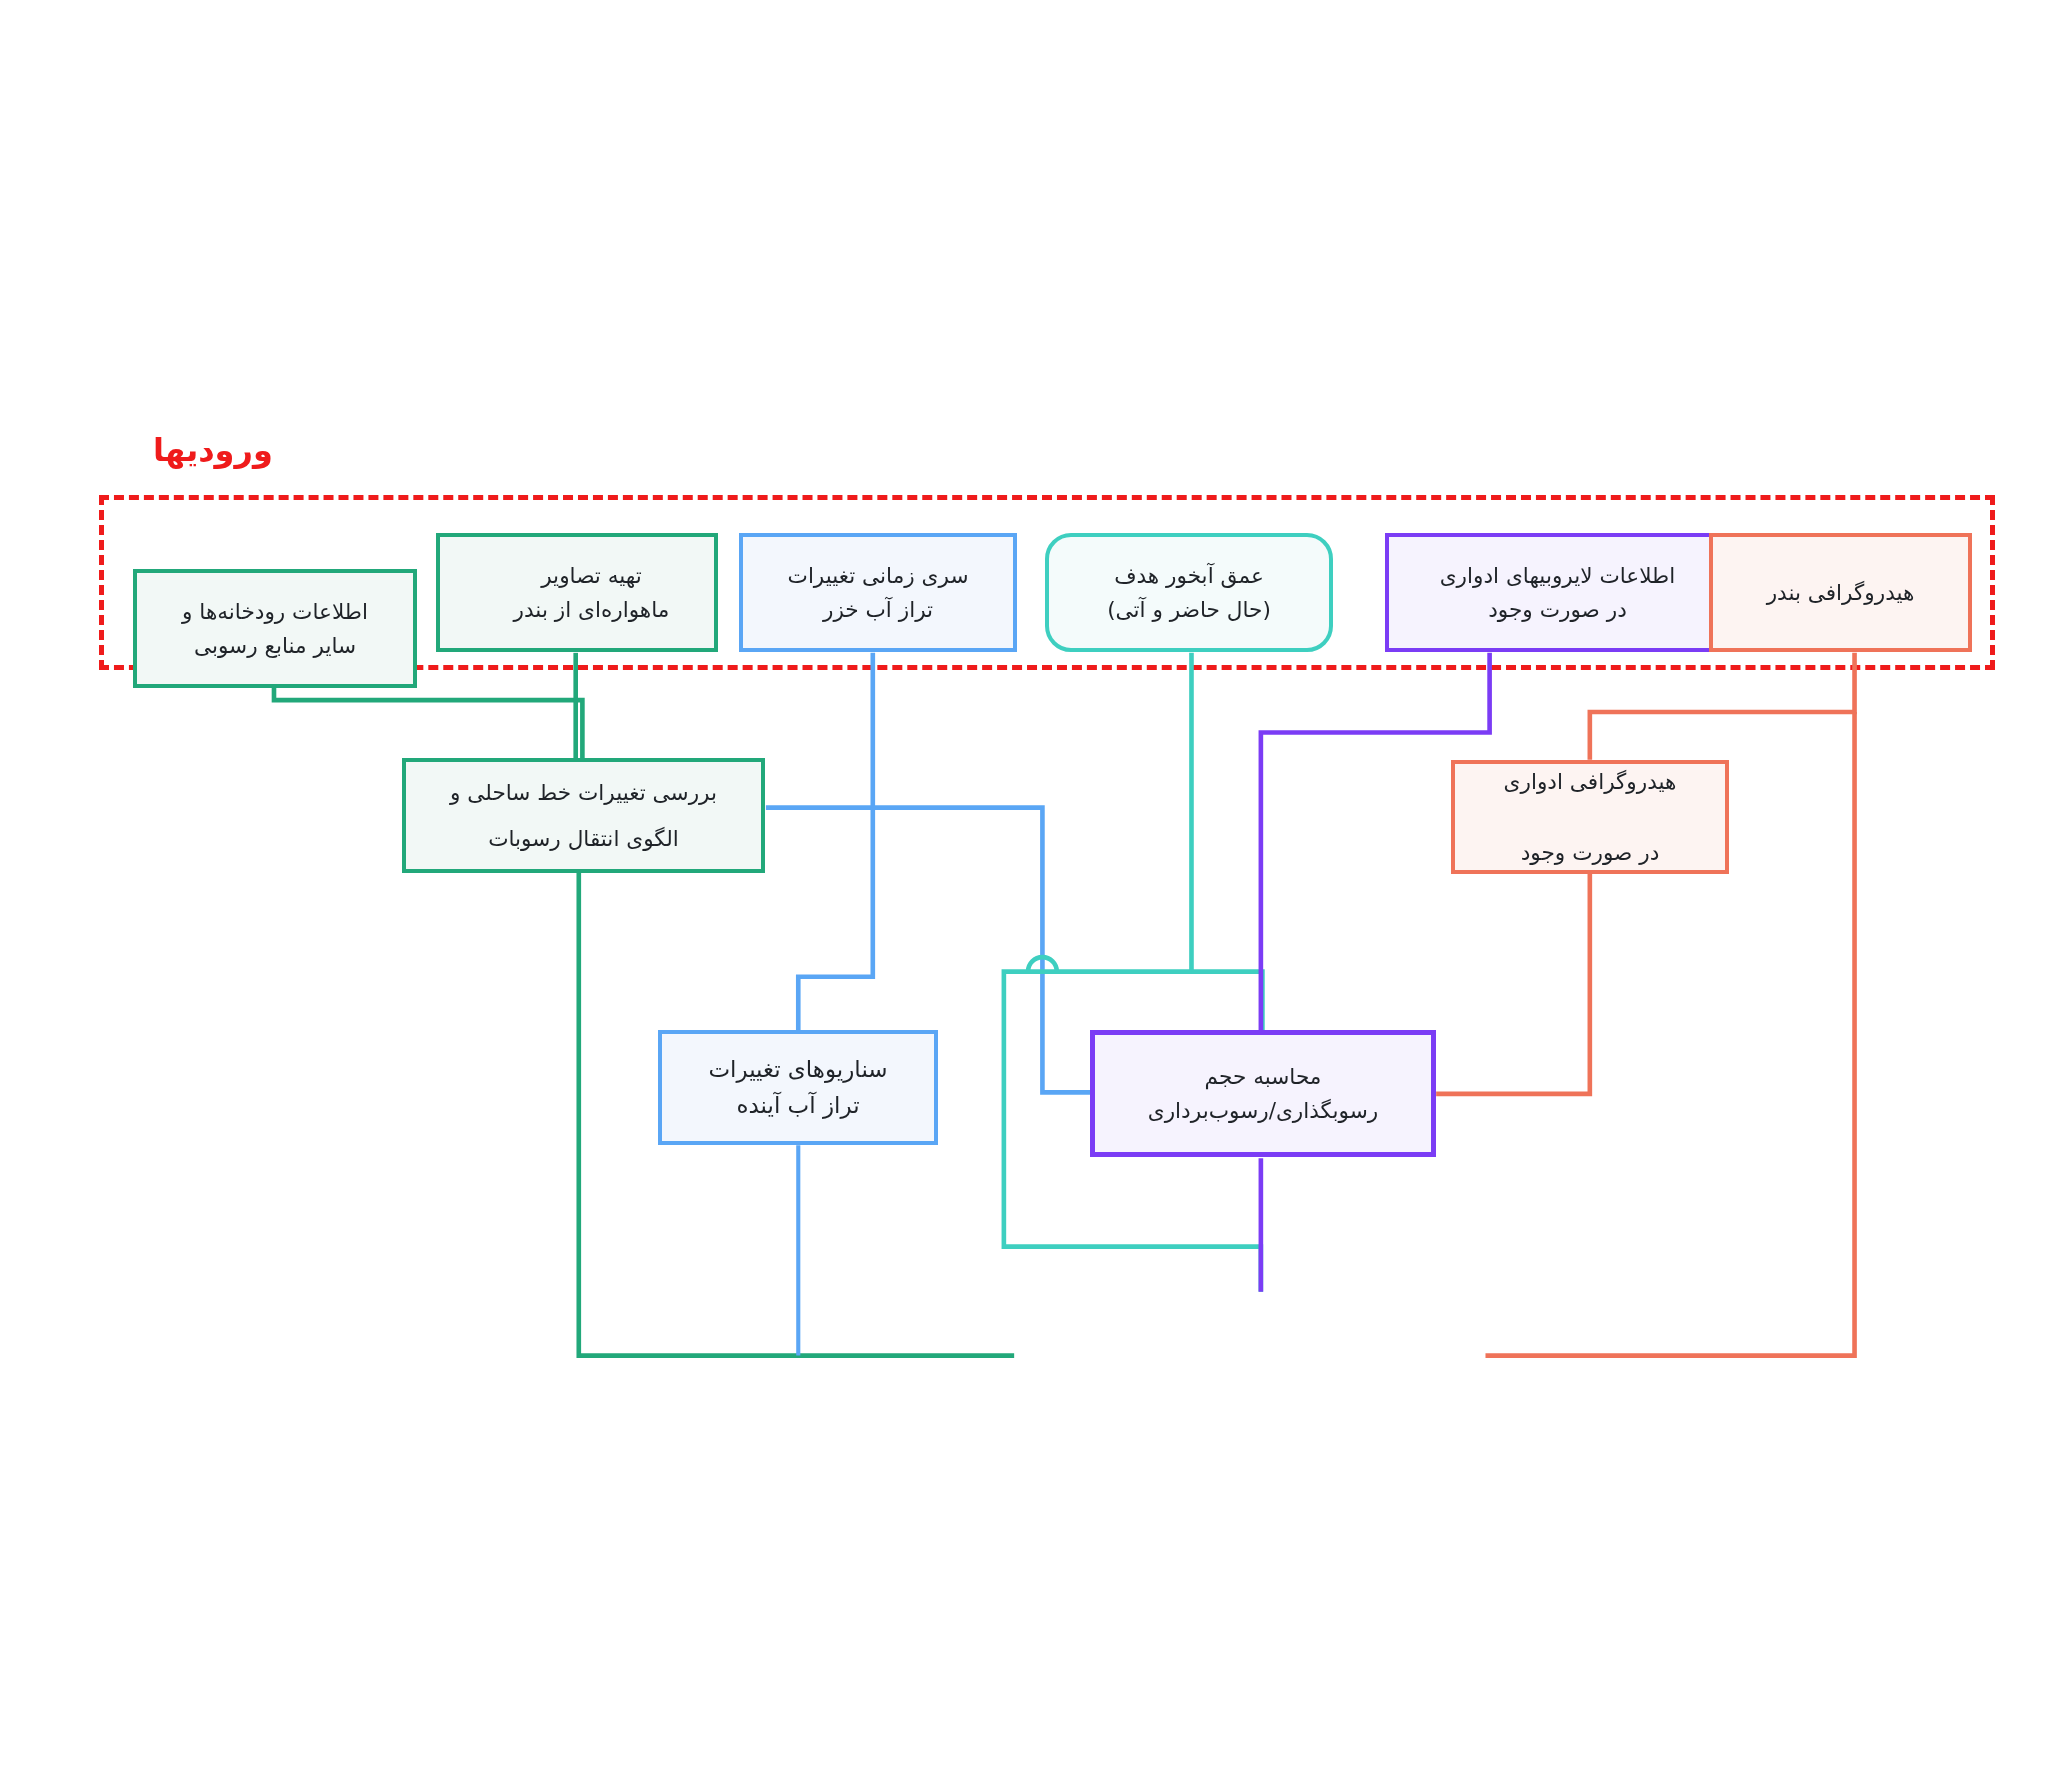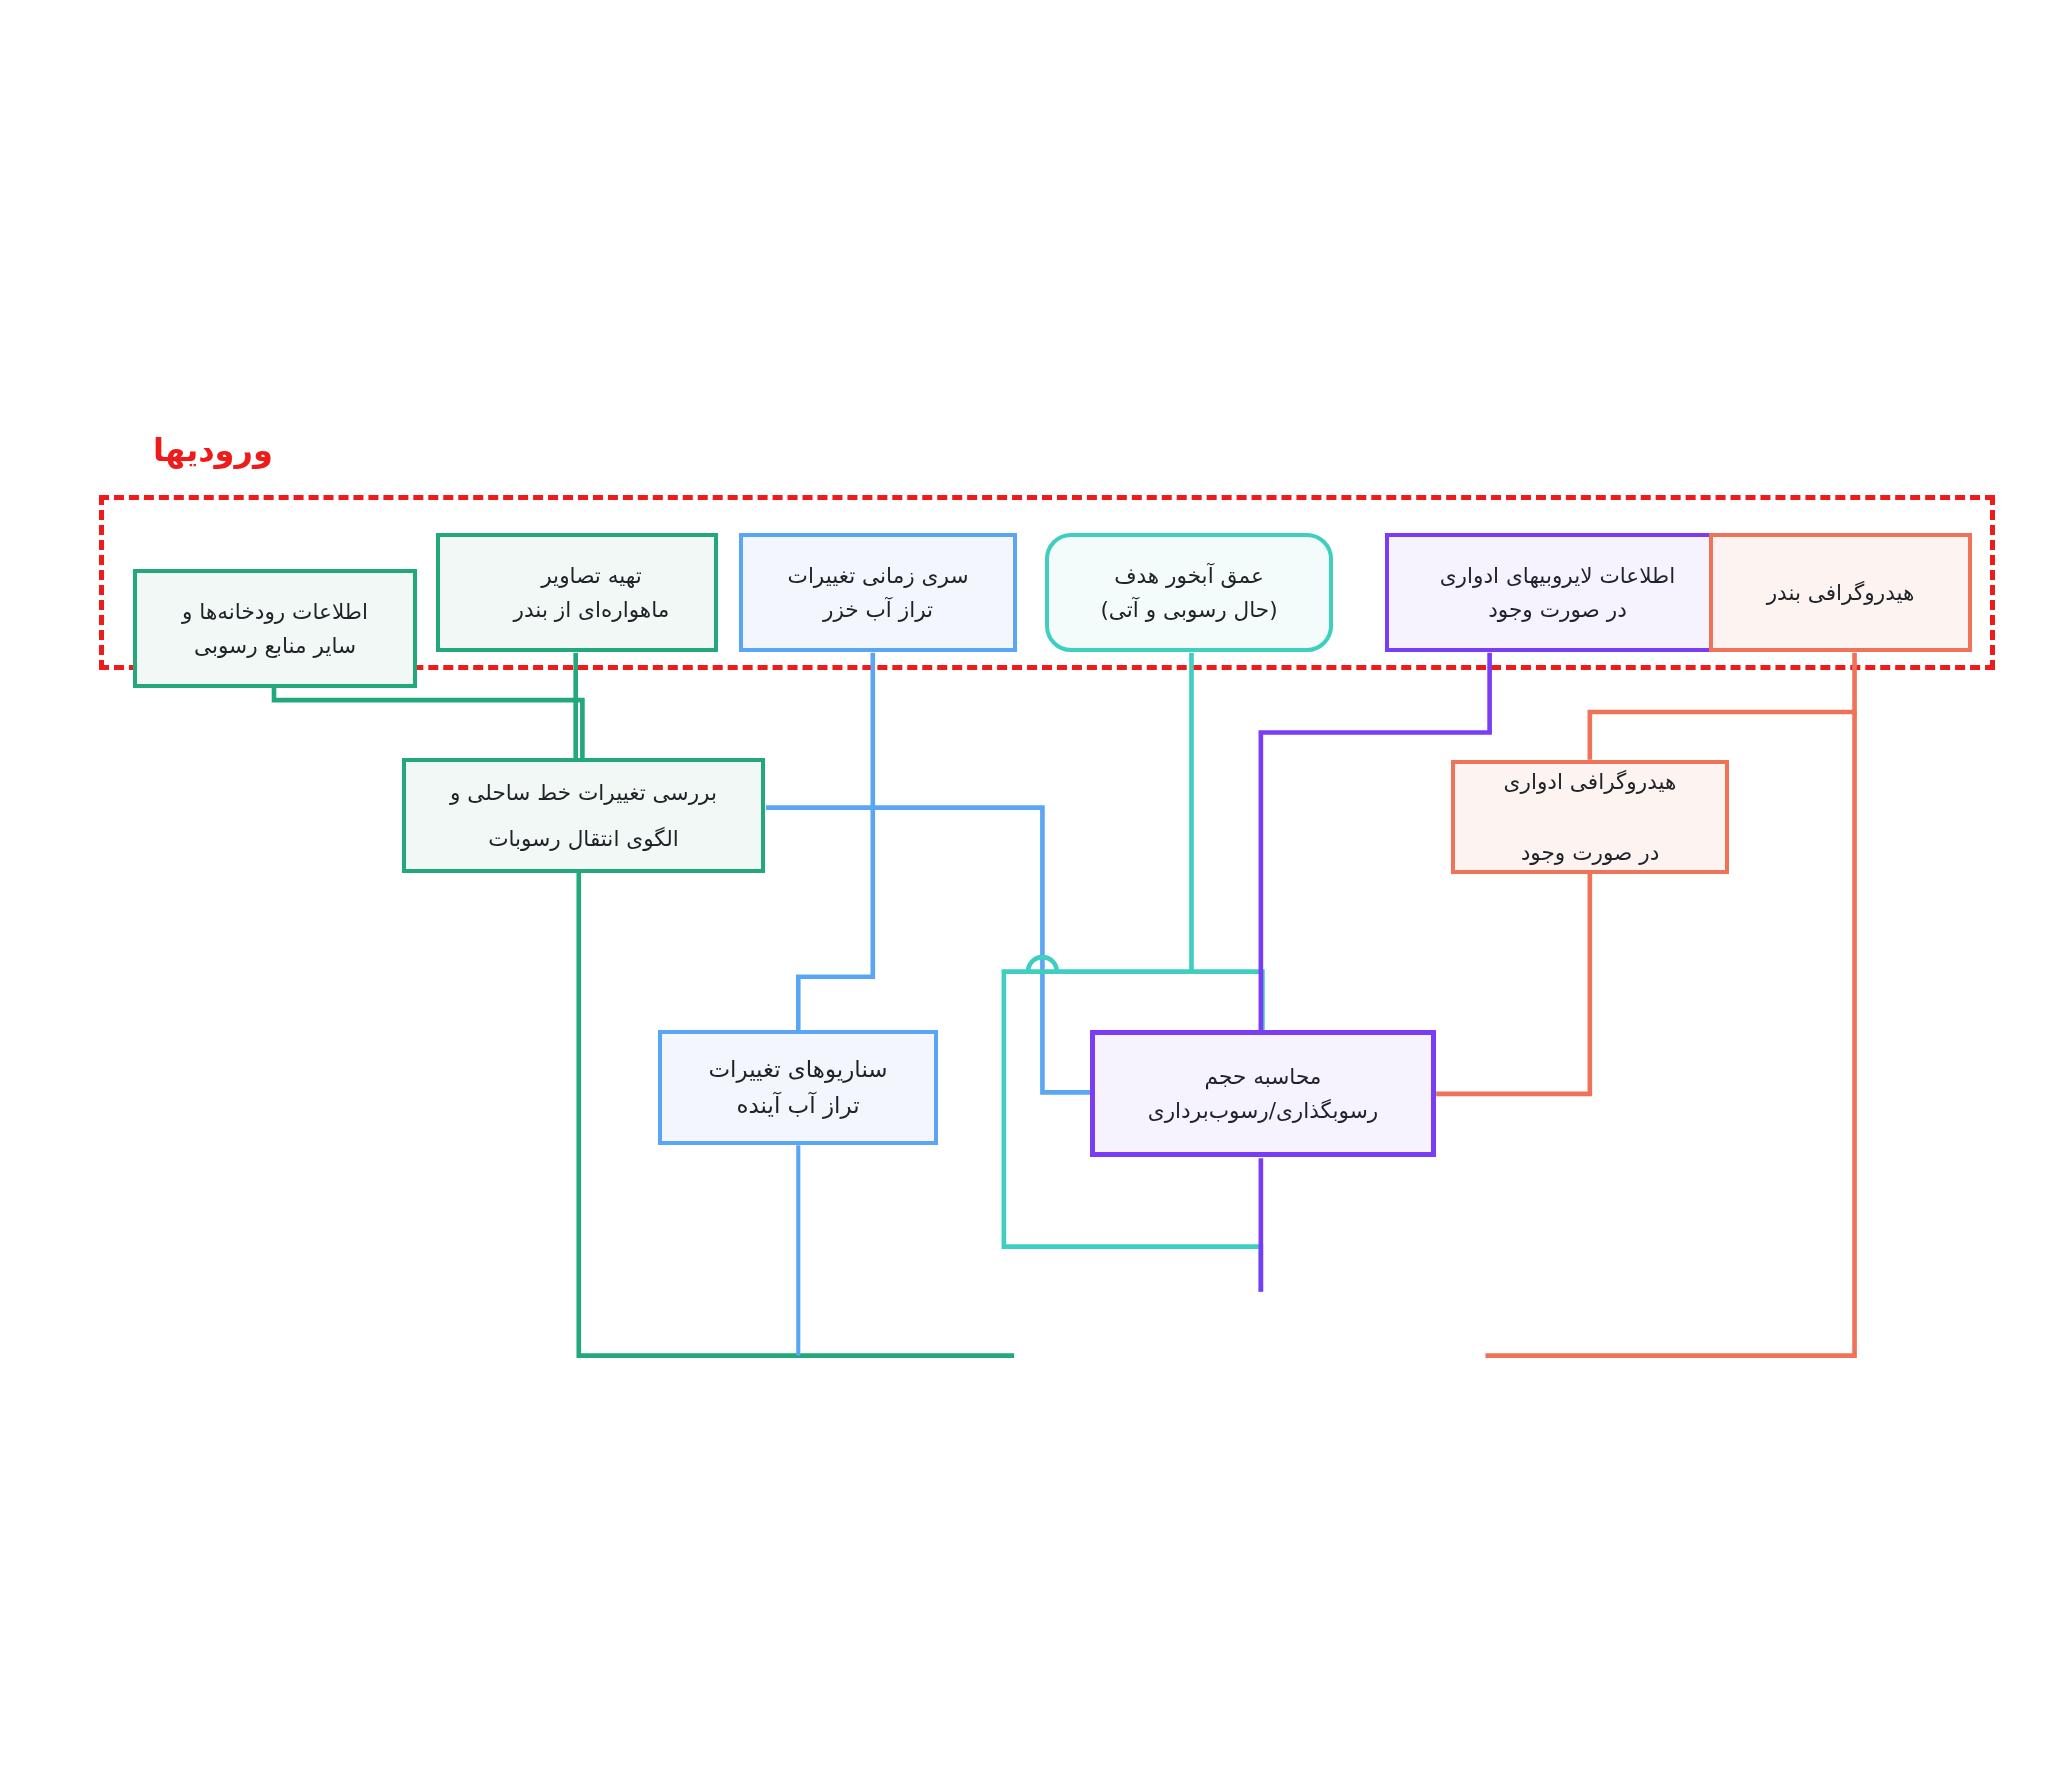--- a/index.html
+++ b/index.html
@@ -127,21 +127,21 @@
 
   <div class="node" style="left:740px; top:533px; width:278px; height:119px;
               border-width:4.6px; border-color:#5aa6f5; background:#f3f7fd; font-size:21.6px;">
     <span class="ln">سری زمانی تغییرات</span>
     <span class="ln">تراز آب خزر</span>
   </div>
 
   <div class="node" style="left:1046px; top:533px; width:288px; height:119px;
               border-width:4.6px; border-color:#3ecfc0; background:#f4fbfb; font-size:21.6px;border-radius:26px;">
     <span class="ln">عمق آبخور هدف</span>
-    <span class="ln">(حال رسوبی و آتی)</span>
+    <span class="ln">(حال حاضر و آتی)</span>
   </div>
 
   <div class="node" style="left:1338px; top:533px; width:345px; height:119px;
               border-width:4.6px; border-color:#7b3cf5; background:#f6f3fe; font-size:21.6px;margin-left:48px;">
     <span class="ln">اطلاعات لایروبیهای ادواری</span>
     <span class="ln">در صورت وجود</span>
   </div>
 
   <div class="node" style="left:1710px; top:533px; width:263px; height:119px;
               border-width:4.6px; border-color:#ef7359; background:#fdf4f2; font-size:21.6px;">

